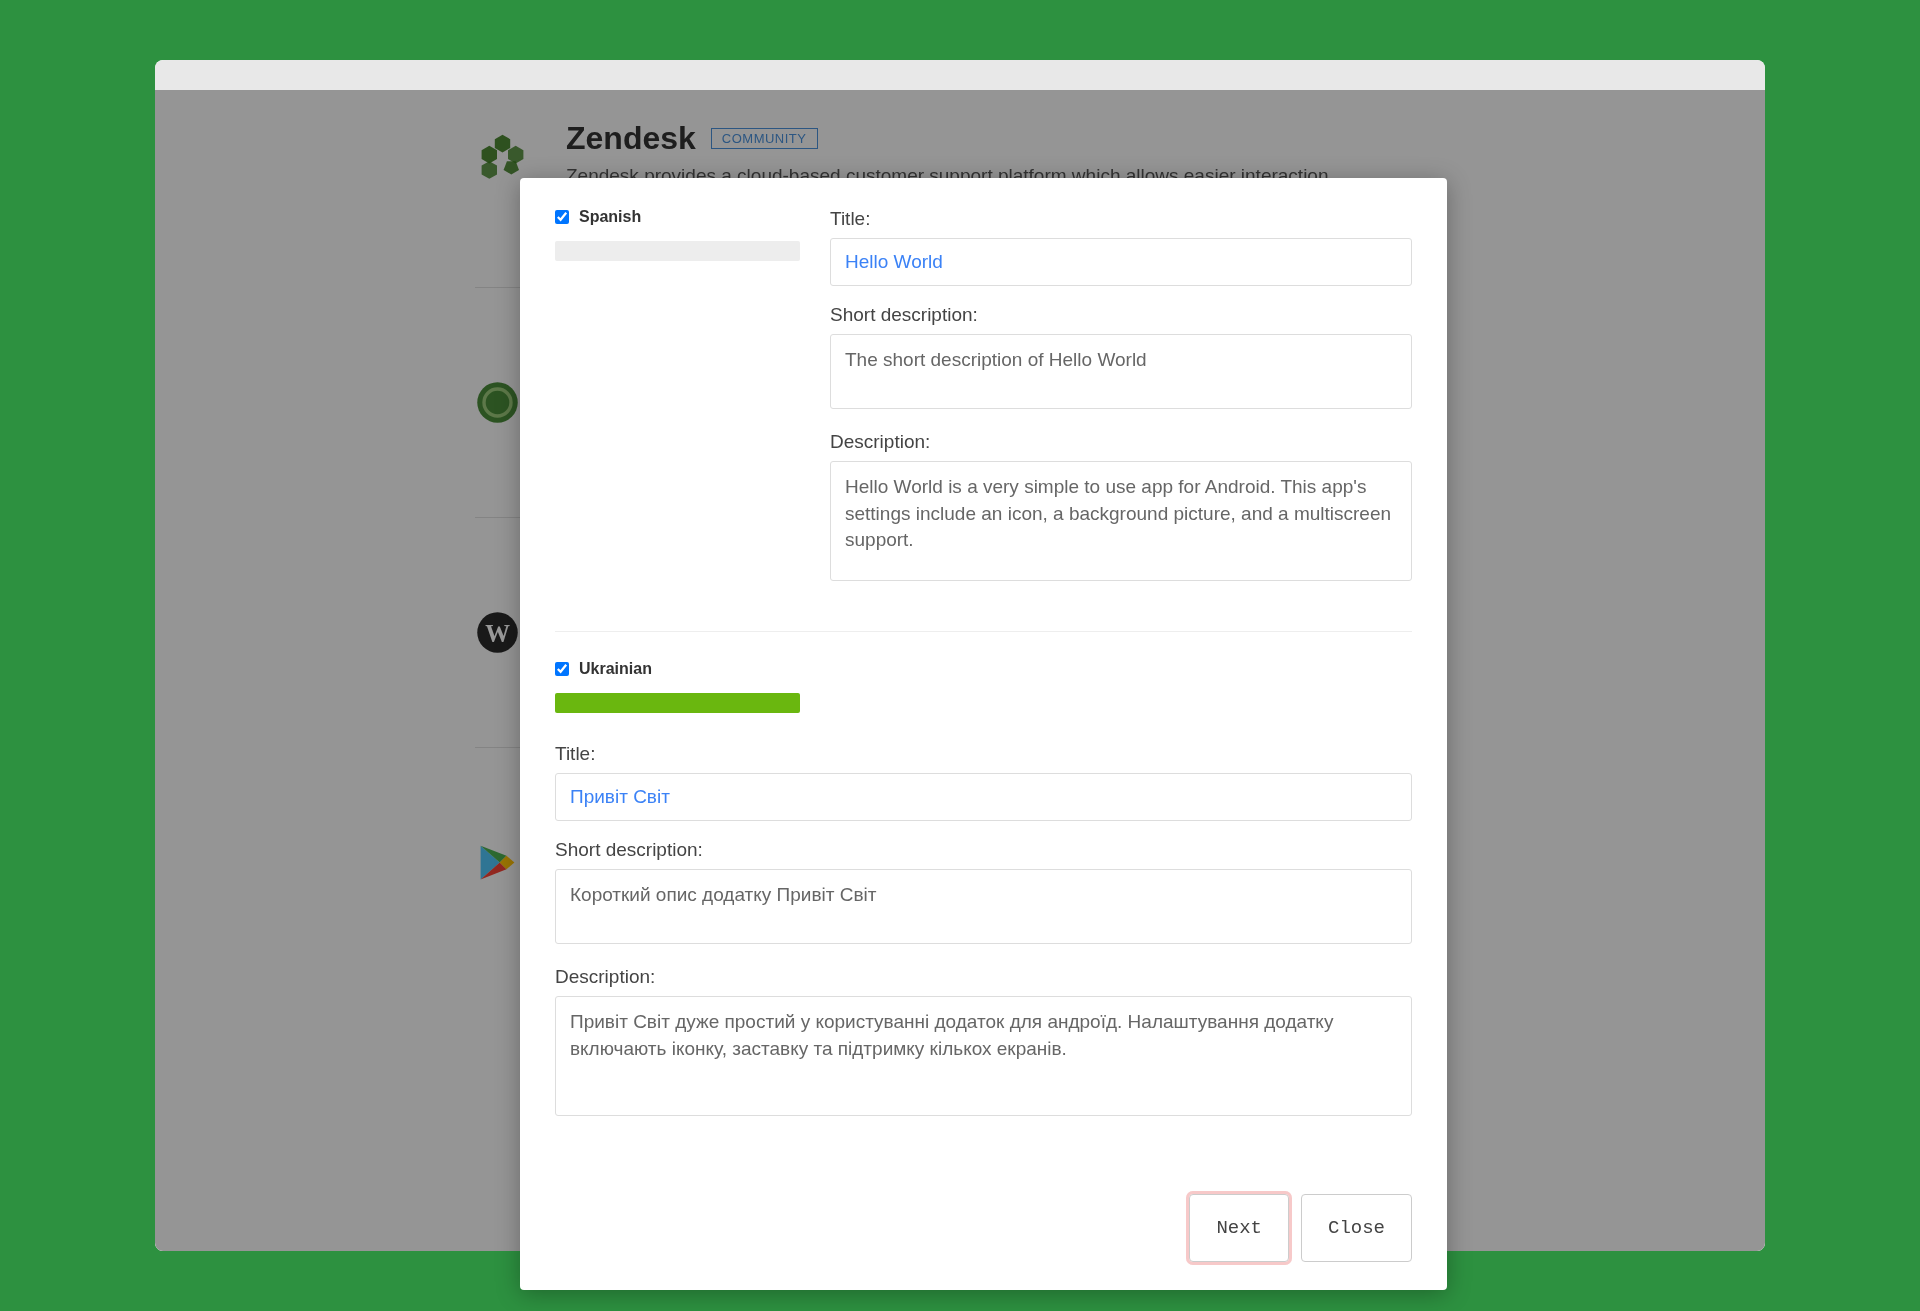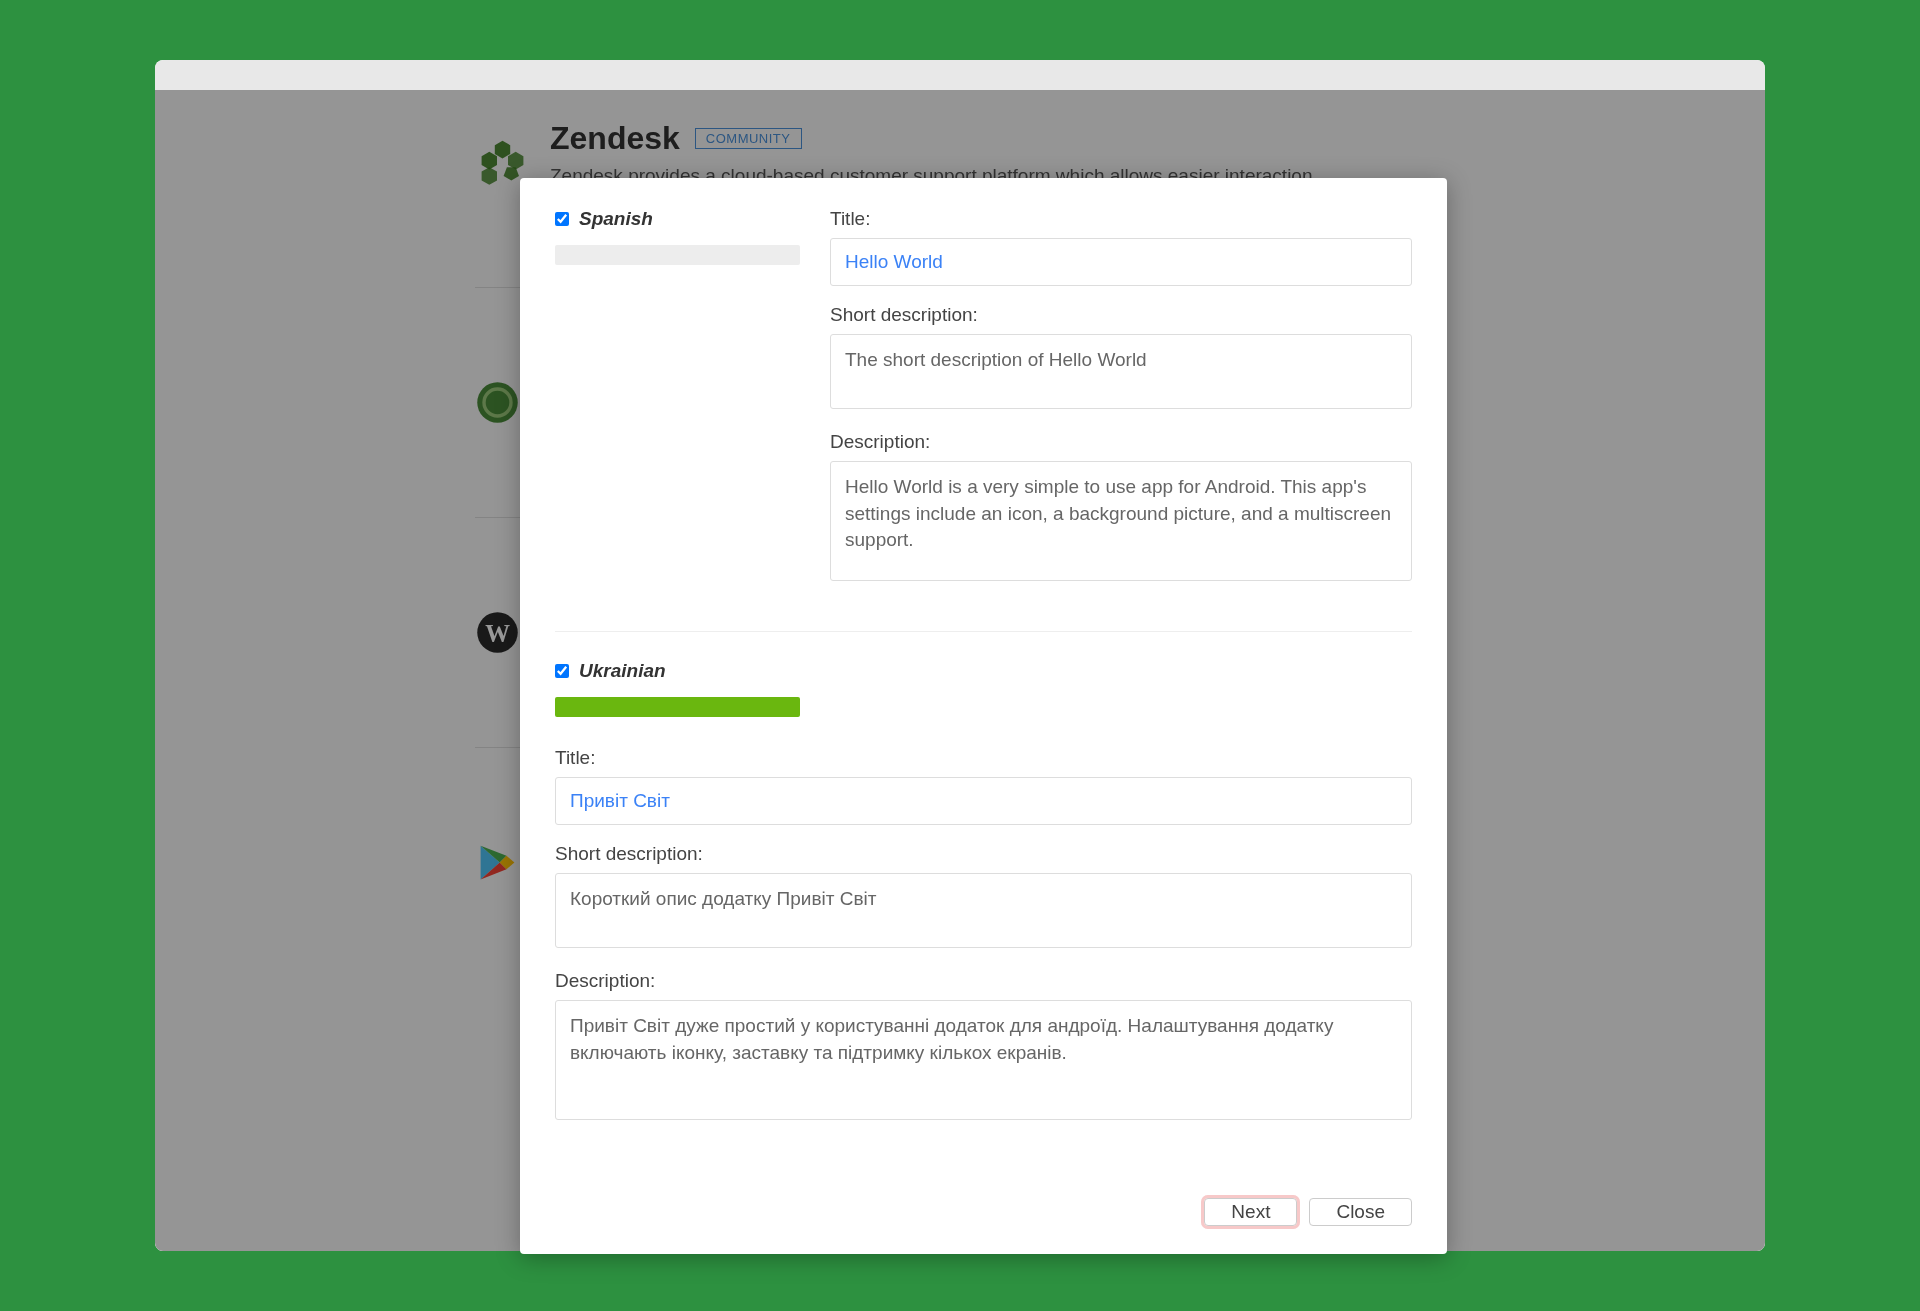--- a/index.html
+++ b/index.html
@@ -37,22 +37,22 @@
     .background-content {
       position: relative;
       width: 100%;
       height: calc(100% - 30px);
       background: #f9f9f9;
       padding: 30px 320px;
     }
     
     .bg-header {
       display: flex;
-      align-items: flex-end;
-      gap: 20px;
+      align-items: center;
+      gap: 36px;
       padding-bottom: 20px;
     }
     
     .zendesk-logo {
       width: 55px;
       height: 55px;
     }
     
     .bg-title-row {
       display: flex;
@@ -168,24 +168,23 @@
       gap: 10px;
       margin-bottom: 15px;
     }
     
     .lang-checkbox {
       width: 14px;
       height: 14px;
     }
     
     .lang-name {
-      font-size: 19px;
+      font-size: 16px;
       font-weight: 600;
       color: #333;
-      font-style: italic;
     }
     
     .progress-bar {
       width: 100%;
       height: 20px;
       background: #ededed;
       border-radius: 2px;
       overflow: hidden;
     }
     
@@ -242,28 +241,28 @@
     }
     
     .modal-footer {
       padding: 18px 35px 28px 35px;
       display: flex;
       justify-content: flex-end;
       gap: 12px;
     }
     
     .btn {
-      padding: 2px 26px;
+      padding: 22px 26px;
       font-size: 19px;
       border: 1px solid #ccc;
       border-radius: 4px;
       background: #fff;
       color: #444;
       cursor: pointer;
-      font-family: Liberation Sans, sans-serif;
+      font-family: Liberation Mono, monospace;
     }
     
     .btn-highlight {
       outline: 3px solid #f7c9c9;
       outline-offset: 0px;
       box-shadow: 0 0 0 3px rgba(247,201,201,0.5);
     }
   </style>
 </head>
 <body>

